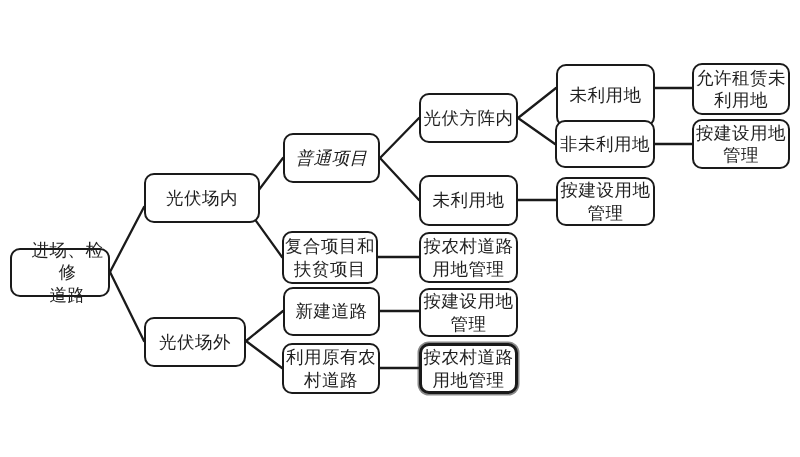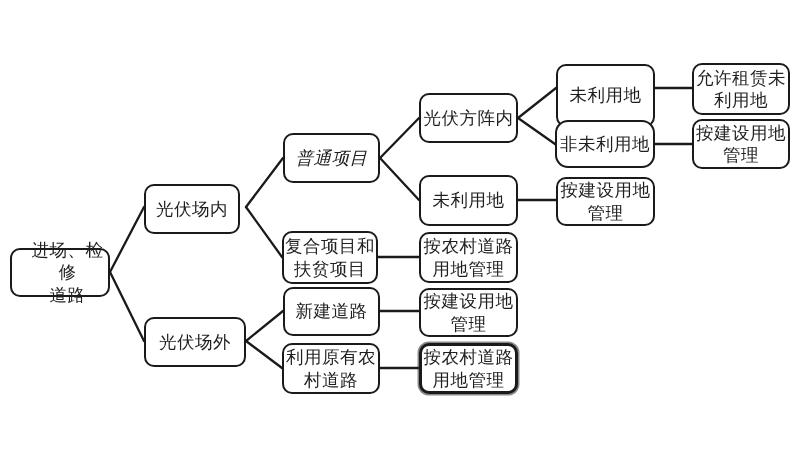--- a/index.html
+++ b/index.html
@@ -65,21 +65,21 @@
       <line x1="518" y1="200" x2="556" y2="200"></line>
       <line x1="378" y1="257" x2="419" y2="257"></line>
       <line x1="380" y1="311" x2="419" y2="311"></line>
       <line x1="380" y1="368" x2="419" y2="368"></line>
     </g>
   </svg>
 
   <div class="node" style="left:10px;  top:248px; width:100px; height:49px;padding-left:15px;">进场、检修
 道路</div>
 
-  <div class="node" style="left:144px; top:184px; width:96px; height:50px;">光伏场内</div>
+  <div class="node" style="left:144px; top:173px; width:116px; height:50px;">光伏场内</div>
 
   <div class="node" style="left:144px; top:317px; width:102px; height:50px;">光伏场外</div>
 
   <div class="node" style="left:283px; top:133px; width:97px; height:50px;font-style:italic;">普通项目</div>
 
   <div class="node" style="left:282px; top:231px; width:96px; height:53px;">复合项目和
 扶贫项目</div>
 
   <div class="node" style="left:283px; top:287px; width:97px; height:49px;">新建道路</div>
 
@@ -94,21 +94,21 @@
 用地管理</div>
 
   <div class="node" style="left:419px; top:288px; width:99px; height:49px;">按建设用地
 管理</div>
 
   <div class="node shadowed" style="left:419px; top:343px; width:99px; height:51px;">按农村道路
 用地管理</div>
 
   <div class="node" style="left:556px; top:64px;  width:99px; height:63px;">未利用地</div>
 
-  <div class="node" style="left:555px; top:120px; width:100px; height:48px;border-radius:13px;">非未利用地</div>
+  <div class="node" style="left:555px; top:120px; width:100px; height:48px;">非未利用地</div>
 
   <div class="node" style="left:556px; top:177px; width:99px; height:49px;">按建设用地
 管理</div>
 
   <div class="node" style="left:692px; top:63px;  width:98px; height:52px;">允许租赁未
 利用地</div>
 
   <div class="node" style="left:692px; top:119px; width:98px; height:50px;">按建设用地
 管理</div>
 

